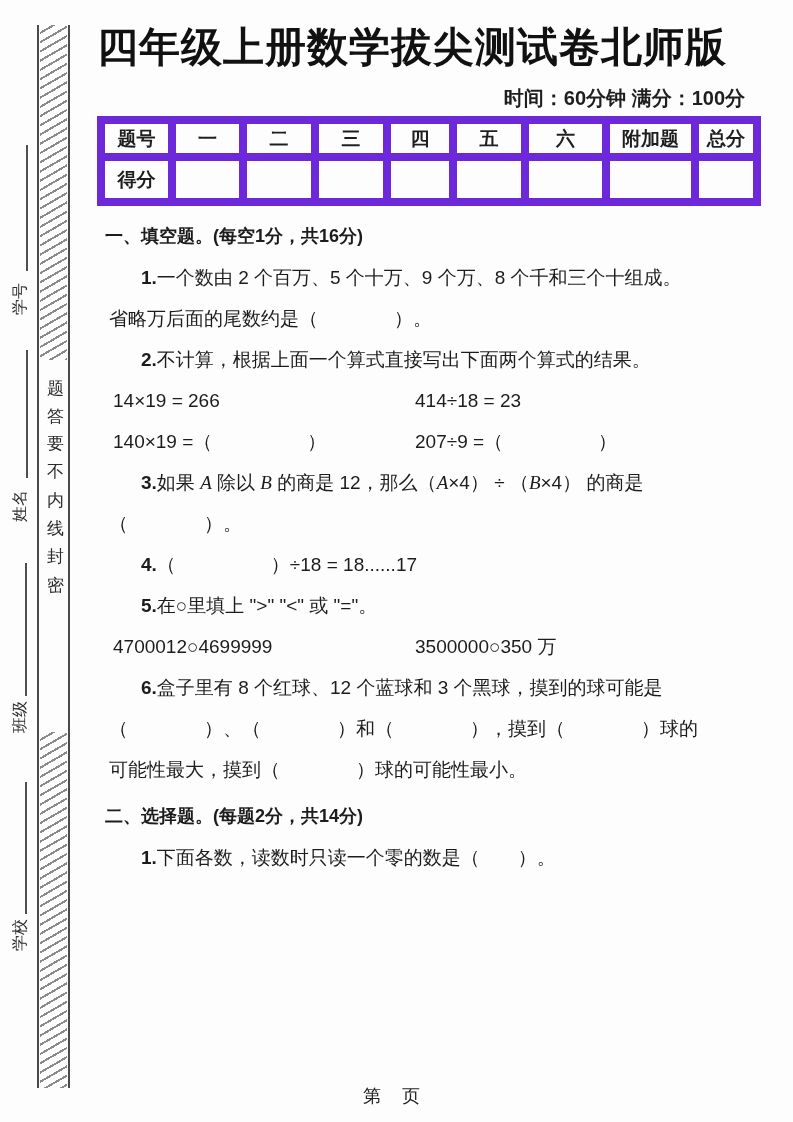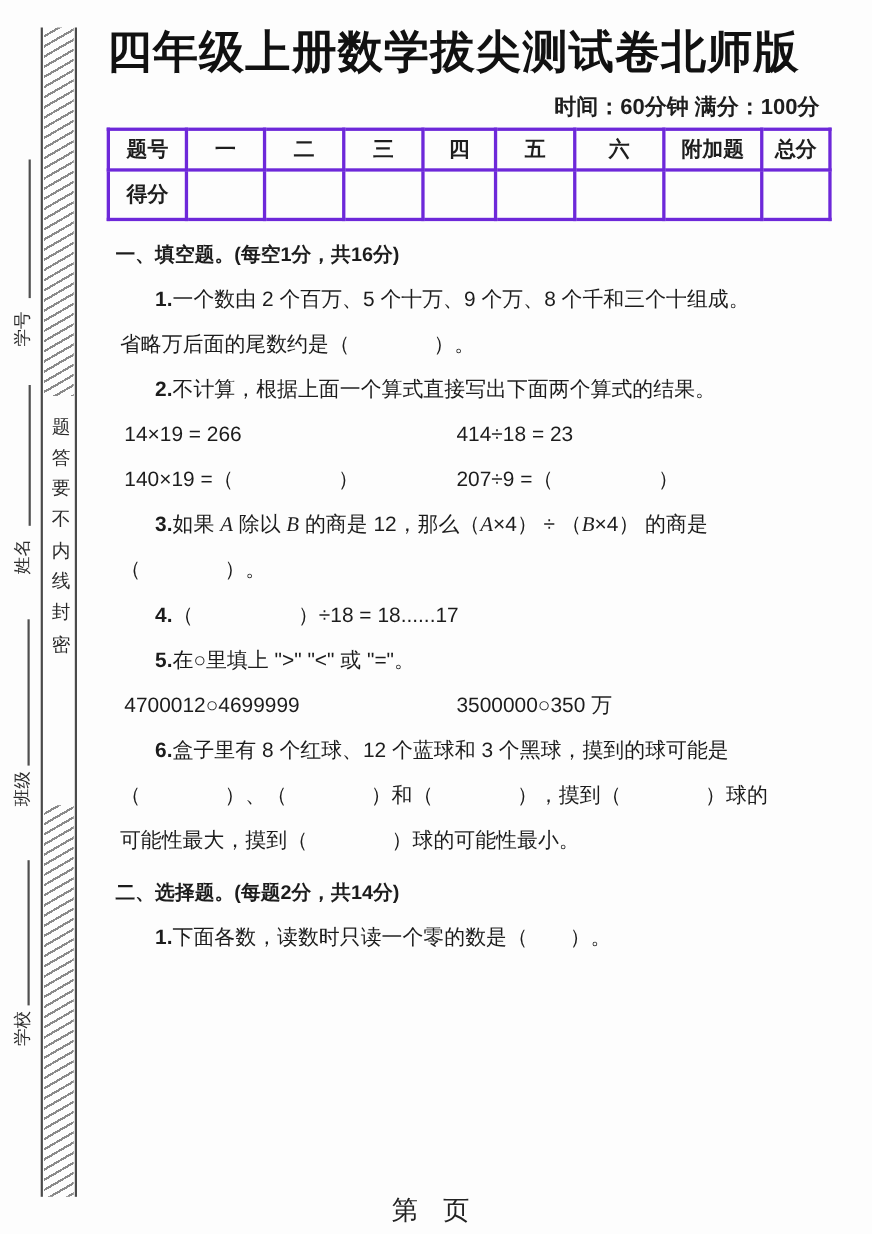--- a/index.html
+++ b/index.html
@@ -30,38 +30,38 @@
   
   .main { position:absolute; left:97px; top:22px; width:688px; }
   .title { font-size:41px; font-weight:900; letter-spacing:1px;
            line-height:50px; color:#111; }
   .subtitle { margin-top:20px; font-size:34px; font-weight:900; text-align:center;
               line-height:44px; color:#111; }
   .meta { margin-top:14px; font-size:20px; font-weight:600; text-align:right;
           padding-right:40px; line-height:24px; }
 
   table.score { margin-top:6px; border-collapse:collapse; width:656px; table-layout:fixed; }
-  table.score th, table.score td { border:3px solid #6d28d9; font-weight:600;
+  table.score th, table.score td { border:8px solid #6d28d9; font-weight:600;
           font-size:19px; text-align:center; padding:0; }
   table.score tr.hdr  { height:37px; }
   table.score tr.vals { height:45px; }
 
   .content { margin-top:10px; font-size:19px; color:#1c1c1c; }
   .line { line-height:41px; white-space:nowrap; }
   .sec  { font-weight:700; font-size:18px; padding-left:8px; }
   .sec2 { margin-top:6px; }
   .ind  { padding-left:44px; }
   .cont { padding-left:12px; }
   .cols { padding-left:16px; display:flex; }
   .cols .c1 { width:302px; }
   .qnum { font-weight:700; }
   .it { font-style:italic; font-family:"Liberation Serif","DejaVu Serif",serif; }
 
   .footer { position:absolute; top:1084px; left:0; width:791px; text-align:center;
-            font-size:24px; letter-spacing:8px; color:#222; }
+            font-size:18px; letter-spacing:8px; color:#222; }
 </style>
 </head>
 <body>
 
 <div class="page">
 
   <div class="seal-line l1"></div>
   <div class="seal-line l2"></div>
   <div class="hatch top"></div>
   <div class="hatch bottom"></div>

